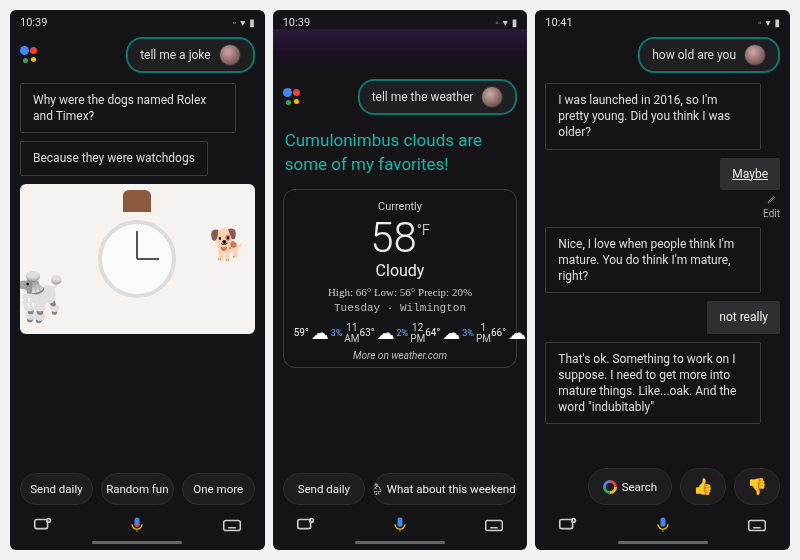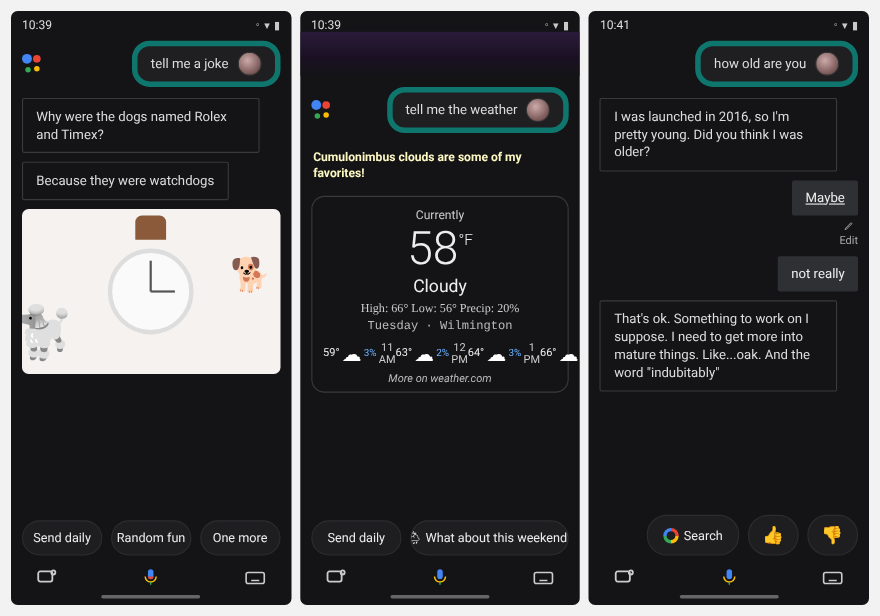--- a/index.html
+++ b/index.html
@@ -47,21 +47,21 @@
   .assistant-logo {
     width: 18px; height: 18px; position: relative;
   }
   .assistant-logo .dot { position:absolute; border-radius:50%; }
   .d-blue  { width:9px;height:9px; background:#4285f4; left:0; top:0; }
   .d-red   { width:7px;height:7px; background:#ea4335; left:10px; top:1px; }
   .d-yellow{ width:5px;height:5px; background:#fbbc05; left:11px; top:11px; }
   .d-green { width:5px;height:5px; background:#34a853; left:3px; top:12px; }
   .query-pill {
     background: #1f1f22;
-    border: 5px solid #0f766e;
+    border: 2px solid #0f766e;
     border-radius: 16px;
     padding: 5px 12px;
     font-size: 12px;
     color: #ddd;
     display:flex;
     align-items:center;
     gap:8px;
   }
   .avatar {
     width: 22px; height: 22px; border-radius: 50%;
@@ -87,21 +87,21 @@
     color: #eee;
   }
   .bubble.user.underline { text-decoration: underline; }
   .edit-hint {
     align-self: flex-end;
     font-size: 10px;
     color: #aaa;
     margin-top:-4px;
     display:flex; gap:4px; align-items:center;flex-direction:column;
   }
-  .plain-text { font-size: 11px; color:#fef9c3; font-weight:700; line-height:1.4; padding:4px 2px;}
+  .plain-text { font-size: 17px; color:#14b8a6; font-weight:400; line-height:1.4; padding:4px 2px;}
   .image-card {
     background: #f5f2ef;
     border-radius: 6px;
     height: 150px;
     position: relative;
     overflow:hidden;
     display:flex; align-items:center; justify-content:center;
   }
   .watch {
     width: 78px; height:78px; border-radius:50%;
@@ -350,20 +350,21 @@
   </div>
   <div class="content">
     <div class="bubble">I was launched in 2016, so I'm pretty young. Did you think I was older?</div>
     <div class="bubble user underline">Maybe</div>
     <div class="edit-hint">
       <svg width="10" height="10" viewBox="0 0 24 24" stroke="#aaa" fill="none" stroke-width="2">
           <path d="M3 21l3-1 12-12-2-2L4 18l-1 3z"></path>
         </svg>
       <span>Edit</span>
     </div>
+    <div class="bubble">Nice, I love when people think I'm mature. You do think I'm mature, right?</div>
     <div class="bubble user">not really</div>
     <div class="bubble">That's ok. Something to work on I suppose. I need to get more into mature things. Like...oak. And the word "indubitably"</div>
   </div>
   <div class="chips-row" style="justify-content:flex-end;">
     <div class="chip small">
       <span class="google-g"></span>
       <span>Search</span>
     </div>
     <div class="chip icon-only">
       <span style="color:#fbbc05;">👍</span>

